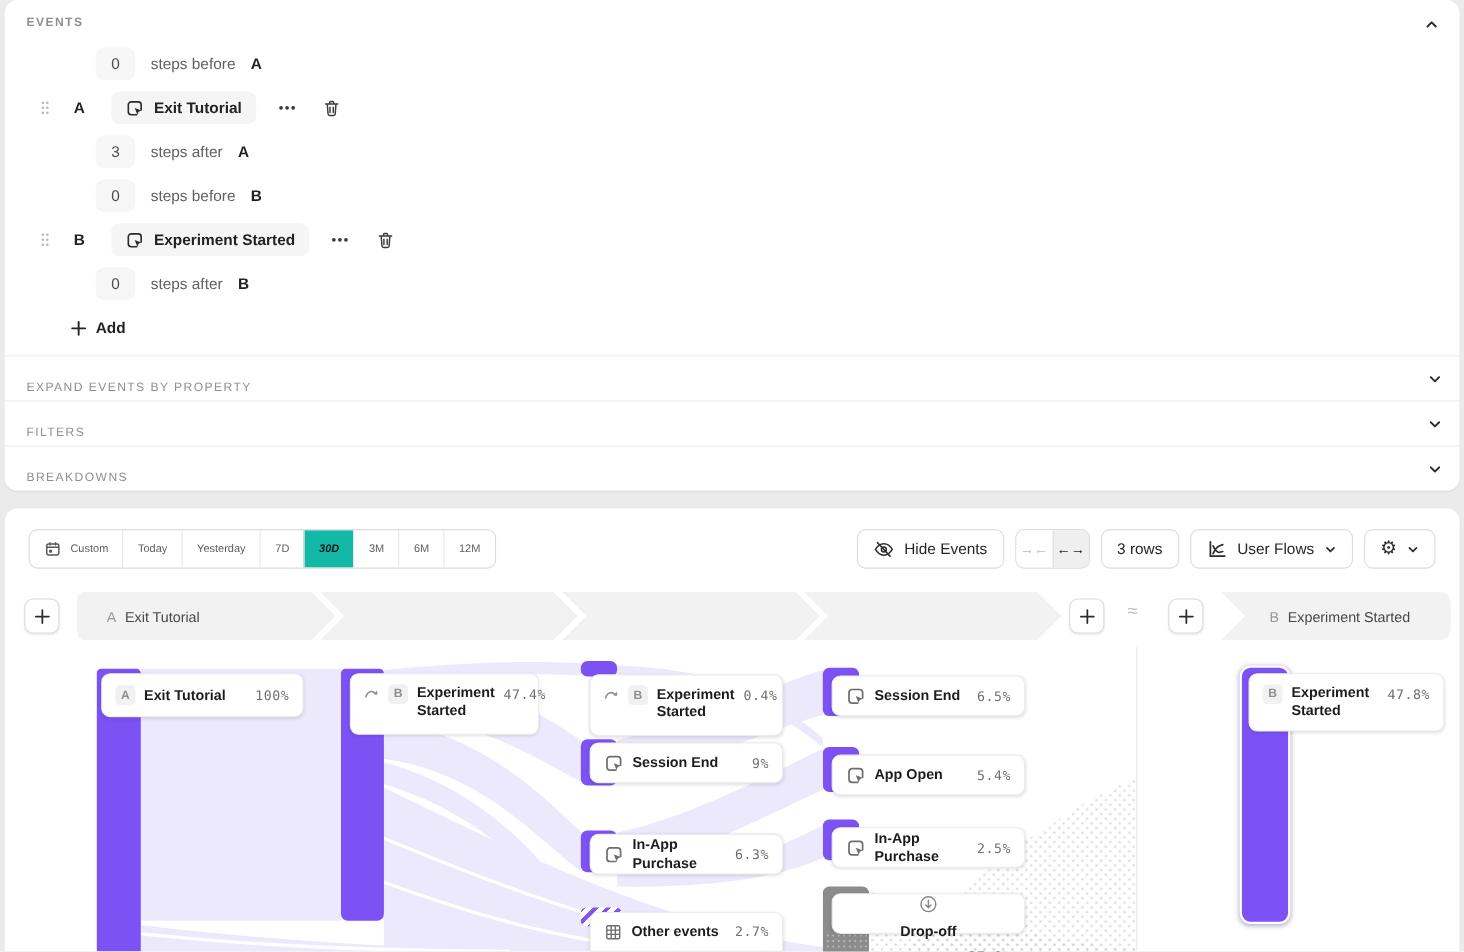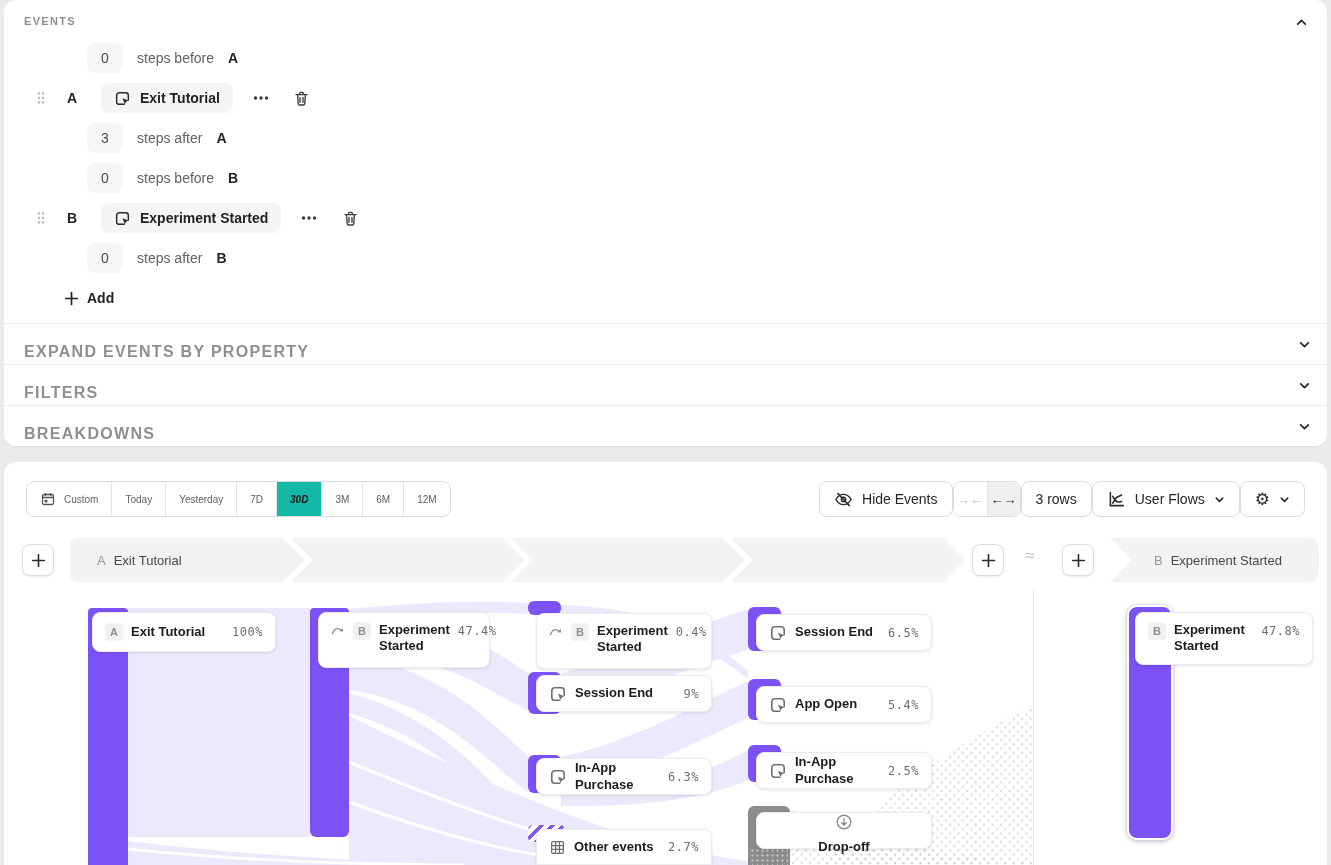--- a/index.html
+++ b/index.html
@@ -18,29 +18,29 @@
   .ref-letter { font-size:14px; font-weight:700; color:#222; }
   .step-row { position:absolute; left:30px; height:30px; display:flex; align-items:center; }
   .drag-handle { width:14px; display:flex; align-items:center; justify-content:center; color:#b8b8b8; cursor:grab; }
   .step-letter { width:20px; margin-left:19px; font-size:14px; font-weight:700; color:#222; }
   .event-btn { margin-left:14px; height:30px; background:#f5f5f5; border:none; border-radius:8px; display:flex; align-items:center; gap:9px; padding:0 13px; font-size:14px; font-weight:700; color:#222; cursor:pointer; font-family:inherit; }
   .more-btn { margin-left:14px; width:28px; height:28px; border:none; background:transparent; display:flex; align-items:center; justify-content:center; color:#3a3a3a; cursor:pointer; }
   .trash-btn { margin-left:13px; width:28px; height:28px; border:none; background:transparent; display:flex; align-items:center; justify-content:center; color:#3a3a3a; cursor:pointer; }
   .add-row { position:absolute; left:60px; top:286px; height:24px; display:flex; align-items:center; gap:8px; cursor:pointer; }
   .add-row span { font-size:14px; font-weight:700; color:#222; }
   .sec-row { position:absolute; left:0; right:0; height:41px; border-top:1px solid #ececec; display:flex; align-items:center; cursor:pointer; }
-  .sec-row .sec-label { margin-left:20px; font-size:16px; letter-spacing:1.3px; font-weight:700; color:#8f8f8f;margin-top:16px; }
+  .sec-row .sec-label { margin-left:20px; font-size:11px; letter-spacing:1.3px; font-weight:400; color:#8f8f8f;margin-top:16px; }
   .sec-row .chev { position:absolute; right:16px; color:#2b2b2b; display:flex; }
 
   
   .date-seg { position:absolute; left:22px; top:19px; height:36px; display:inline-flex; border:1px solid #dcdcdc; border-radius:8px; overflow:hidden; background:#fff; }
   .date-seg .seg { display:flex; align-items:center; gap:8px; padding:0 13px; font-size:10px; color:#5e5e5e; cursor:pointer; border-left:1px solid #e6e6e6; white-space:nowrap; }
   .date-seg .seg:first-child { border-left:none; }
   .date-seg .seg.sel { background:#14b8a6; color:#141414; font-weight:700;font-style:italic; }
-  .tb-right { position:absolute; right:22px; top:19px; display:flex; gap:0; align-items:center; }
+  .tb-right { position:absolute; right:22px; top:19px; display:flex; gap:10px; align-items:center; }
   .tb-btn { height:36px; border:1px solid #dcdcdc; border-radius:8px; background:#fff; display:flex; align-items:center; gap:9px; padding:0 14px; font-size:14px; font-weight:500; color:#262626; cursor:pointer; font-family:inherit; white-space:nowrap; }
   .arrow-seg { height:36px; border:1px solid #dcdcdc; border-radius:8px; overflow:hidden; display:flex; }
   .arrow-seg .aseg { width:33px; display:flex; align-items:center; justify-content:center; font-size:13px; cursor:pointer; }
   .arrow-seg .aseg.dim { color:#bdbdbd; background:#fff; }
   .arrow-seg .aseg.sel { color:#262626; background:#efefef; border-left:1px solid #e2e2e2; }
   .caret { display:flex; color:#2b2b2b; }
   .gear-glyph { font-family:"DejaVu Sans", sans-serif; font-size:17px; line-height:1; color:#2b2b2b; }
 
   
   .plus-btn { position:absolute; width:32px; height:32px; background:#fff; border:1px solid #dcdcdc; border-radius:8px; box-shadow:0 1px 2px rgba(0,0,0,.08); display:flex; align-items:center; justify-content:center; color:#2b2b2b; cursor:pointer; }

